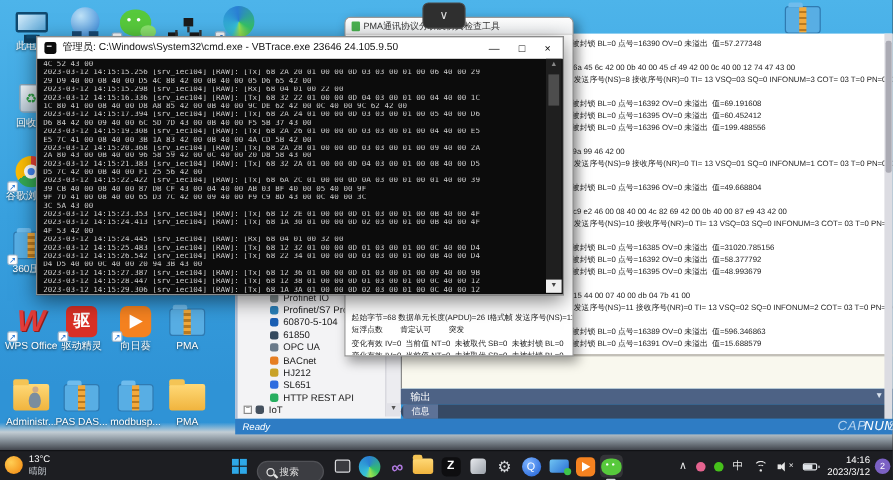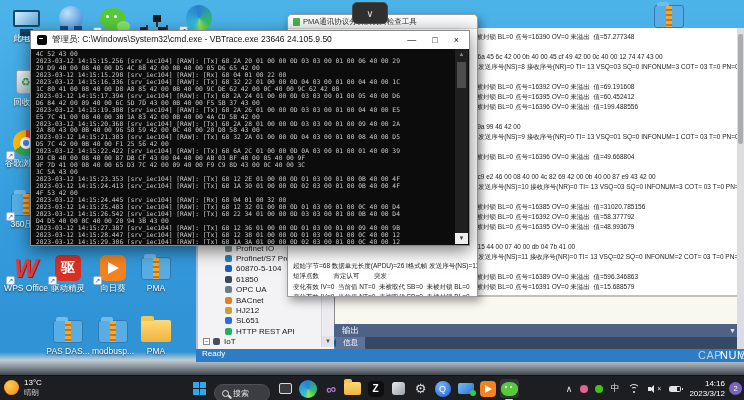--- a/index.html
+++ b/index.html
@@ -54,21 +54,21 @@
   .tico{width:7px;height:7px;border-radius:2px;margin-right:4px;flex:none;}
   .tscroll{position:absolute;right:0;top:213px;bottom:2px;width:13px;background:#ececf0;border-left:1px solid #d4d4da;}
   .tscroll .tdn{position:absolute;left:0;right:0;bottom:0;height:11px;background:#e2e2e8;color:#555;font-size:6px;text-align:center;line-height:11px;}
   .app-docbg{position:absolute;left:334px;top:295px;width:410px;height:29px;background:#f9f8ee;border-left:1px solid #8a8a8a;border-top:2px solid #c3c0b8;}
   .out-head{position:absolute;left:334px;top:324px;width:410px;height:13px;background:#4d6285;color:#fff;font-size:8.5px;
     display:flex;align-items:center;padding:0 8px;}
   .out-caret{position:absolute;right:8px;font-size:7px;color:#dce4f0;}
   .out-tabs{position:absolute;left:334px;top:337px;width:410px;height:12px;background:#364964;border-radius:6px;}
   .out-tab{position:absolute;left:2px;top:0;height:12px;padding:0 7px;background:#5d7297;color:#fff;font-size:7.5px;line-height:12px;}
   .statusbar{position:absolute;left:196px;top:349px;width:548px;height:13px;background:#2e7cc4;color:#fff;font-size:8px;
-    display:flex;padding-left:6px;overflow:hidden;}
+    display:flex;align-items:center;padding-left:6px;overflow:hidden;font-style:italic;}
   .skeys{position:absolute;top:0;height:13px;line-height:13px;font-size:11px;letter-spacing:.5px;}
   .main-scroll{position:absolute;left:737px;top:28px;width:7px;height:321px;background:#dcdce2;}
   .main-scroll::before{content:"";position:absolute;left:1px;right:1px;top:6px;height:110px;background:#ababb4;border-radius:2px;}
 
   
   .docpane{position:absolute;left:334px;top:28px;width:410px;height:267px;background:#fff;overflow:hidden;}
   .docline{white-space:pre;font-size:6.5px;line-height:10px;color:#222;min-height:10px;}
   .docpad{padding:4px 0 0 8px;}
 
   
@@ -211,20 +211,28 @@
       </div>
     <div class="dlabel">360压缩</div>
   </div>
   <div class="dico" style="left:3px;top:252px;">
     <div class="g">
         <span class="i-wps">W</span>
       <span class="scbadge">↗</span>
       </div>
     <div class="dlabel">WPS Office</div>
   </div>
+  <div class="dico" style="left:3px;top:315px;">
+    <div class="g">
+        <span class="i-folder">
+          <span class="i-person"></span>
+        </span>
+      </div>
+    <div class="dlabel">Administr...</div>
+  </div>
 
   <div class="dico" style="left:45px;top:252px;">
     <div class="g">
         <span class="i-driver">驱</span>
       <span class="scbadge">↗</span>
       </div>
     <div class="dlabel">驱动精灵</div>
   </div>
   <div class="dico" style="left:45px;top:315px;">
     <div class="g">

